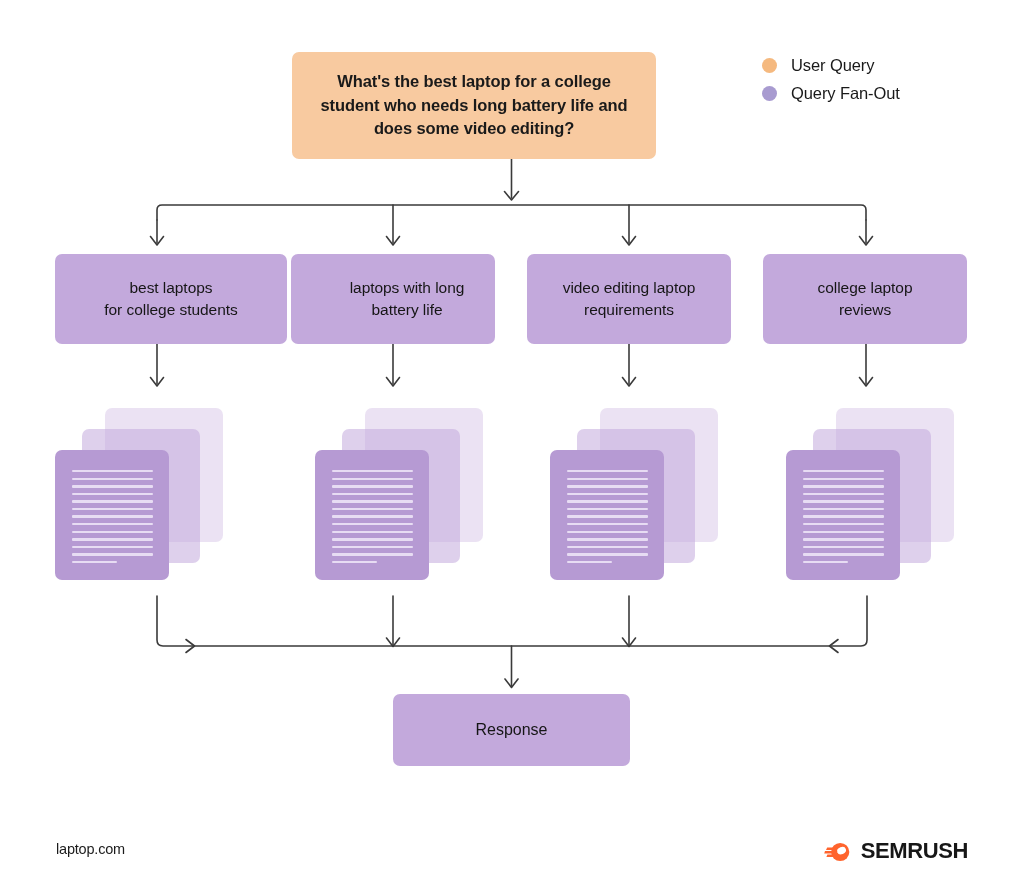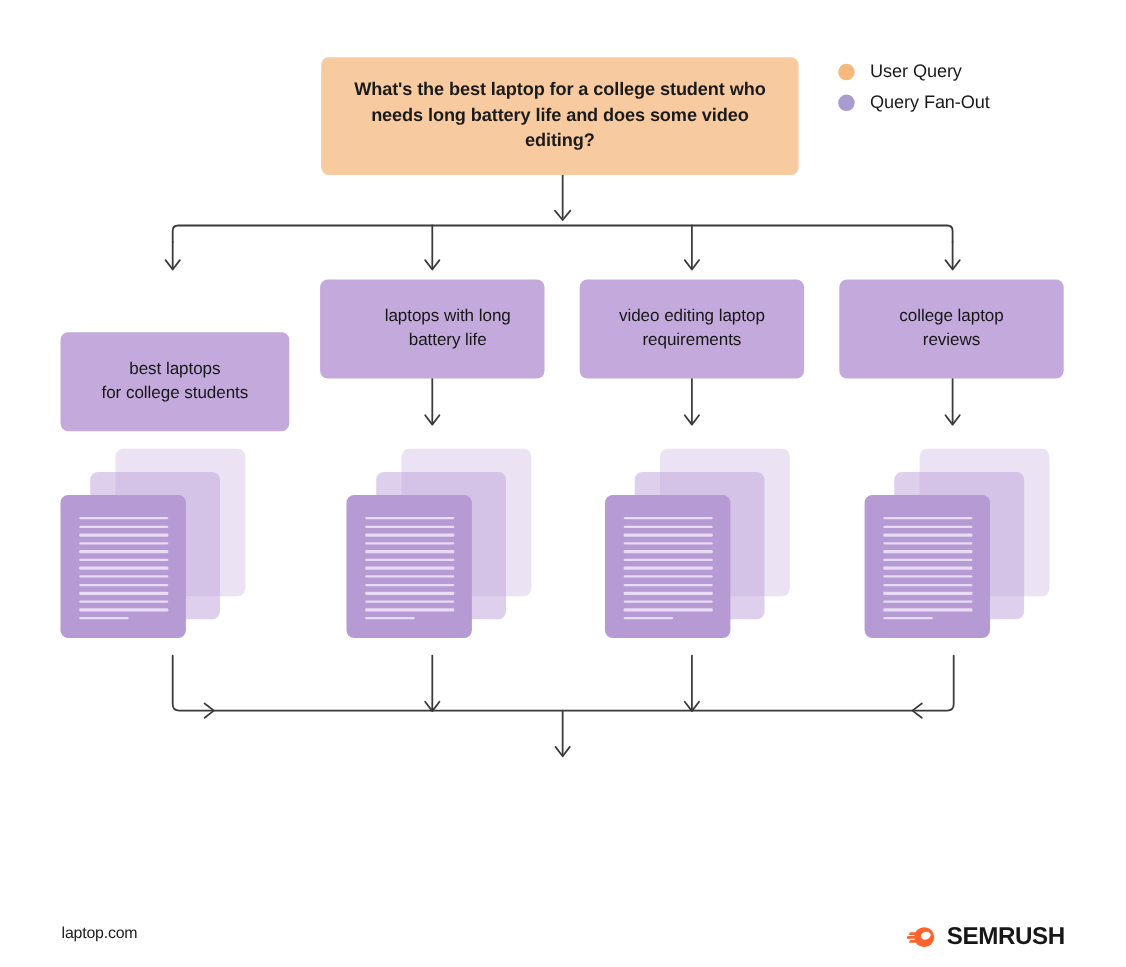--- a/index.html
+++ b/index.html
@@ -43,41 +43,41 @@
     align-items: center;
     justify-content: center;
     text-align: center;
     border-radius: 7px;
     line-height: 1.42;
   }
 
   .prompt-node {
     left: 292px;
     top: 52px;
-    width: 434px;
+    width: 364px;
     height: 107px;
     background: #F8CAA0;
     font-size: 16.5px;
     font-weight: 700;
     letter-spacing: -0.1px;
     padding: 0 22px;
     color: #1a1a1a;
   }
 
   .fanout-node {
     top: 254px;
     height: 90px;
     background: #C3A9DC;
     font-size: 15.5px;
     font-weight: 400;
     letter-spacing: -0.05px;
     padding: 0 12px;
     color: #161616;
   }
-  .fanout-node.n0 { left: 55px;  width: 208px; margin-top: 48px; }
+  .fanout-node.n0 { left: 55px;  width: 232px; }
   .fanout-node.n1 { left: 291px; width: 204px; padding-left: 40px; }
   .fanout-node.n2 { left: 527px; width: 204px; }
   .fanout-node.n3 { left: 763px; width: 204px; }
 
   .response-node {
     left: 393px;
     top: 694px;
     width: 237px;
     height: 72px;
     background: #C3A9DC;
@@ -341,20 +341,21 @@
           <div class="doc-line"></div>
           <div class="doc-line"></div>
           <div class="doc-line"></div>
           <div class="doc-line"></div>
           <div class="doc-line"></div>
           <div class="doc-line short"></div>
         </div>
     </div>
   </div>
 
+  <div class="node response-node">Response</div>
 
   <div class="footer-url">laptop.com</div>
 
   <div class="footer-brand">
     <svg width="28" height="28" viewBox="0 0 28 28">
       <path d="M3.2 9.6 L11 9.6 L8.4 12.0 L2.0 12.0 Z" fill="#FF642D"></path>
       <path d="M1.0 13.0 L11 13.0 L8.6 15.4 L0.2 15.4 Z" fill="#FF642D"></path>
       <path d="M3.4 16.6 L11 16.6 L9.0 19.0 L2.4 19.0 Z" fill="#FF642D"></path>
       <circle cx="16.2" cy="14" r="9.1" fill="#FF642D"></circle>
       <ellipse cx="17.6" cy="12.6" rx="4.5" ry="3.5" fill="#ffffff" transform="rotate(-20 17.6 12.6)"></ellipse>

